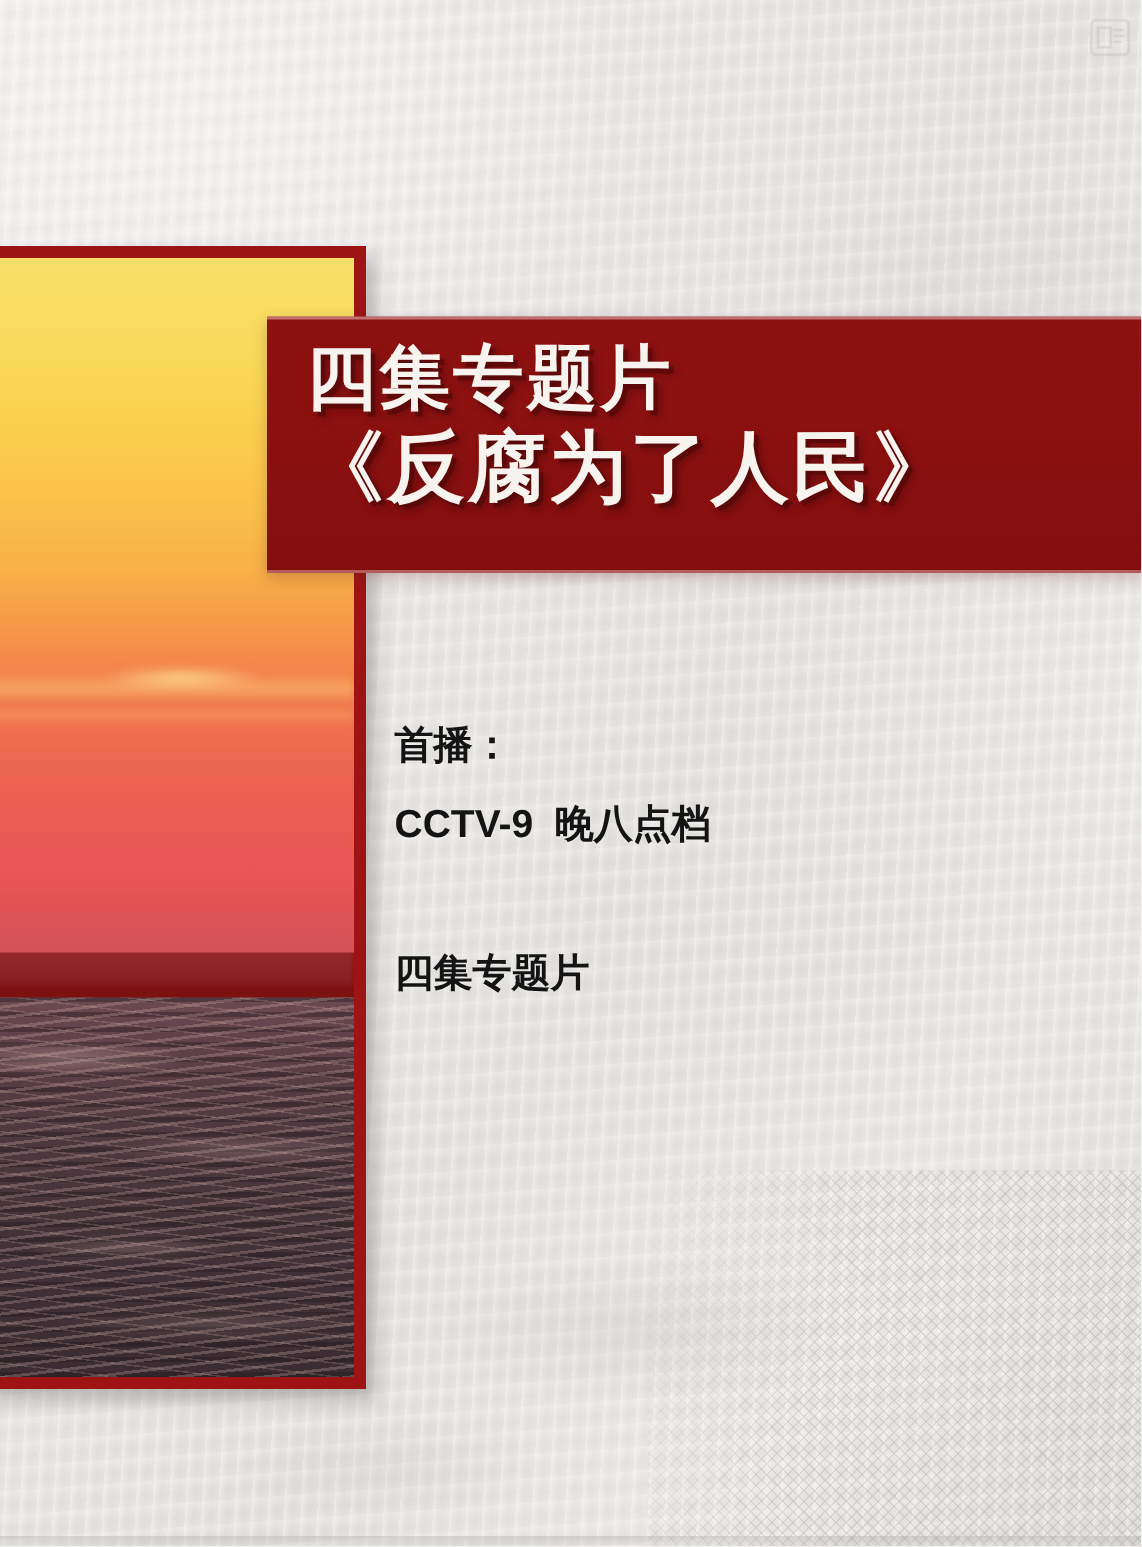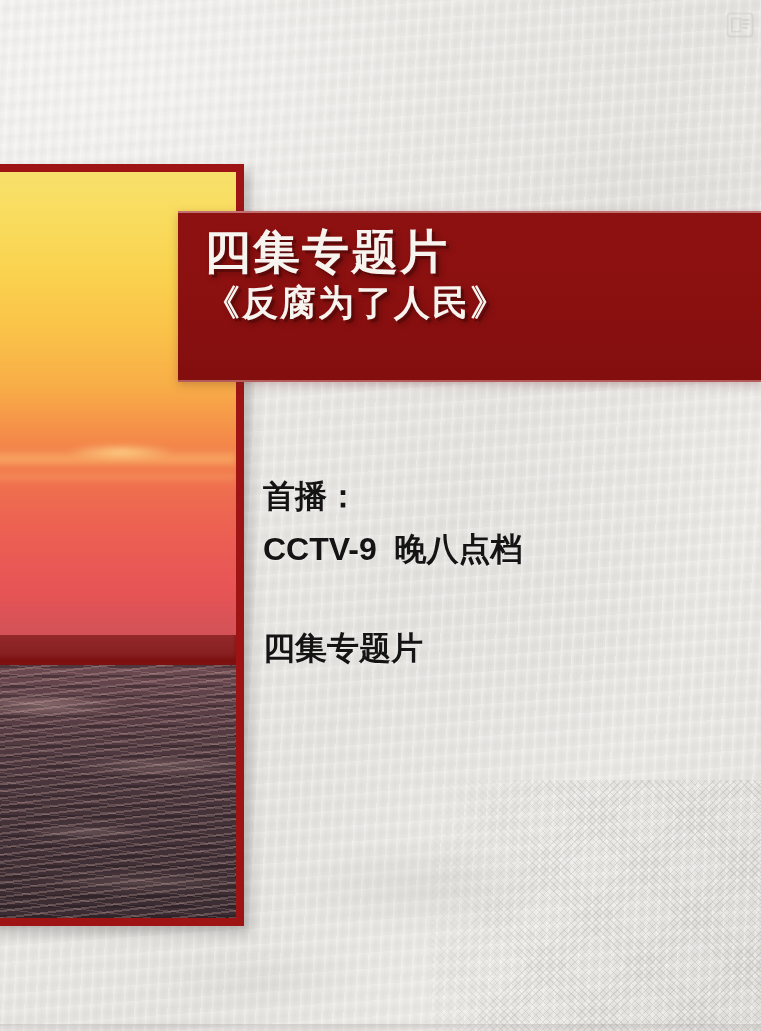--- a/index.html
+++ b/index.html
@@ -222,33 +222,33 @@
     color: #f7f4ef;
     font-weight: bold;
     letter-spacing: 2px;
     line-height: 1.16;
     white-space: nowrap;
     text-shadow:
       3px 3px 0 rgba(72,8,8,.55),
       4px 4px 6px rgba(50,4,4,.40);
   }
   .title-line-1 { font-size: 47px; }
-  .title-line-2 { font-size: 36px; margin-top: 2px; }
+  .title-line-2 { font-size: 52px; margin-top: 2px; }
 
   
   .info-block {
     position: absolute;
     left: 263px;
     top: 470px;
     width: 470px;
   }
   .info-line {
     color: #141414;
     font-weight: bold;
-    font-size: 32px;
+    font-size: 26px;
     line-height: 53px;
     letter-spacing: 0px;
     white-space: pre;
     text-shadow: 0 1px 0 rgba(255,255,255,.30);
   }
   .info-gap { height: 46px; }
 </style>
 </head>
 <body>
 

